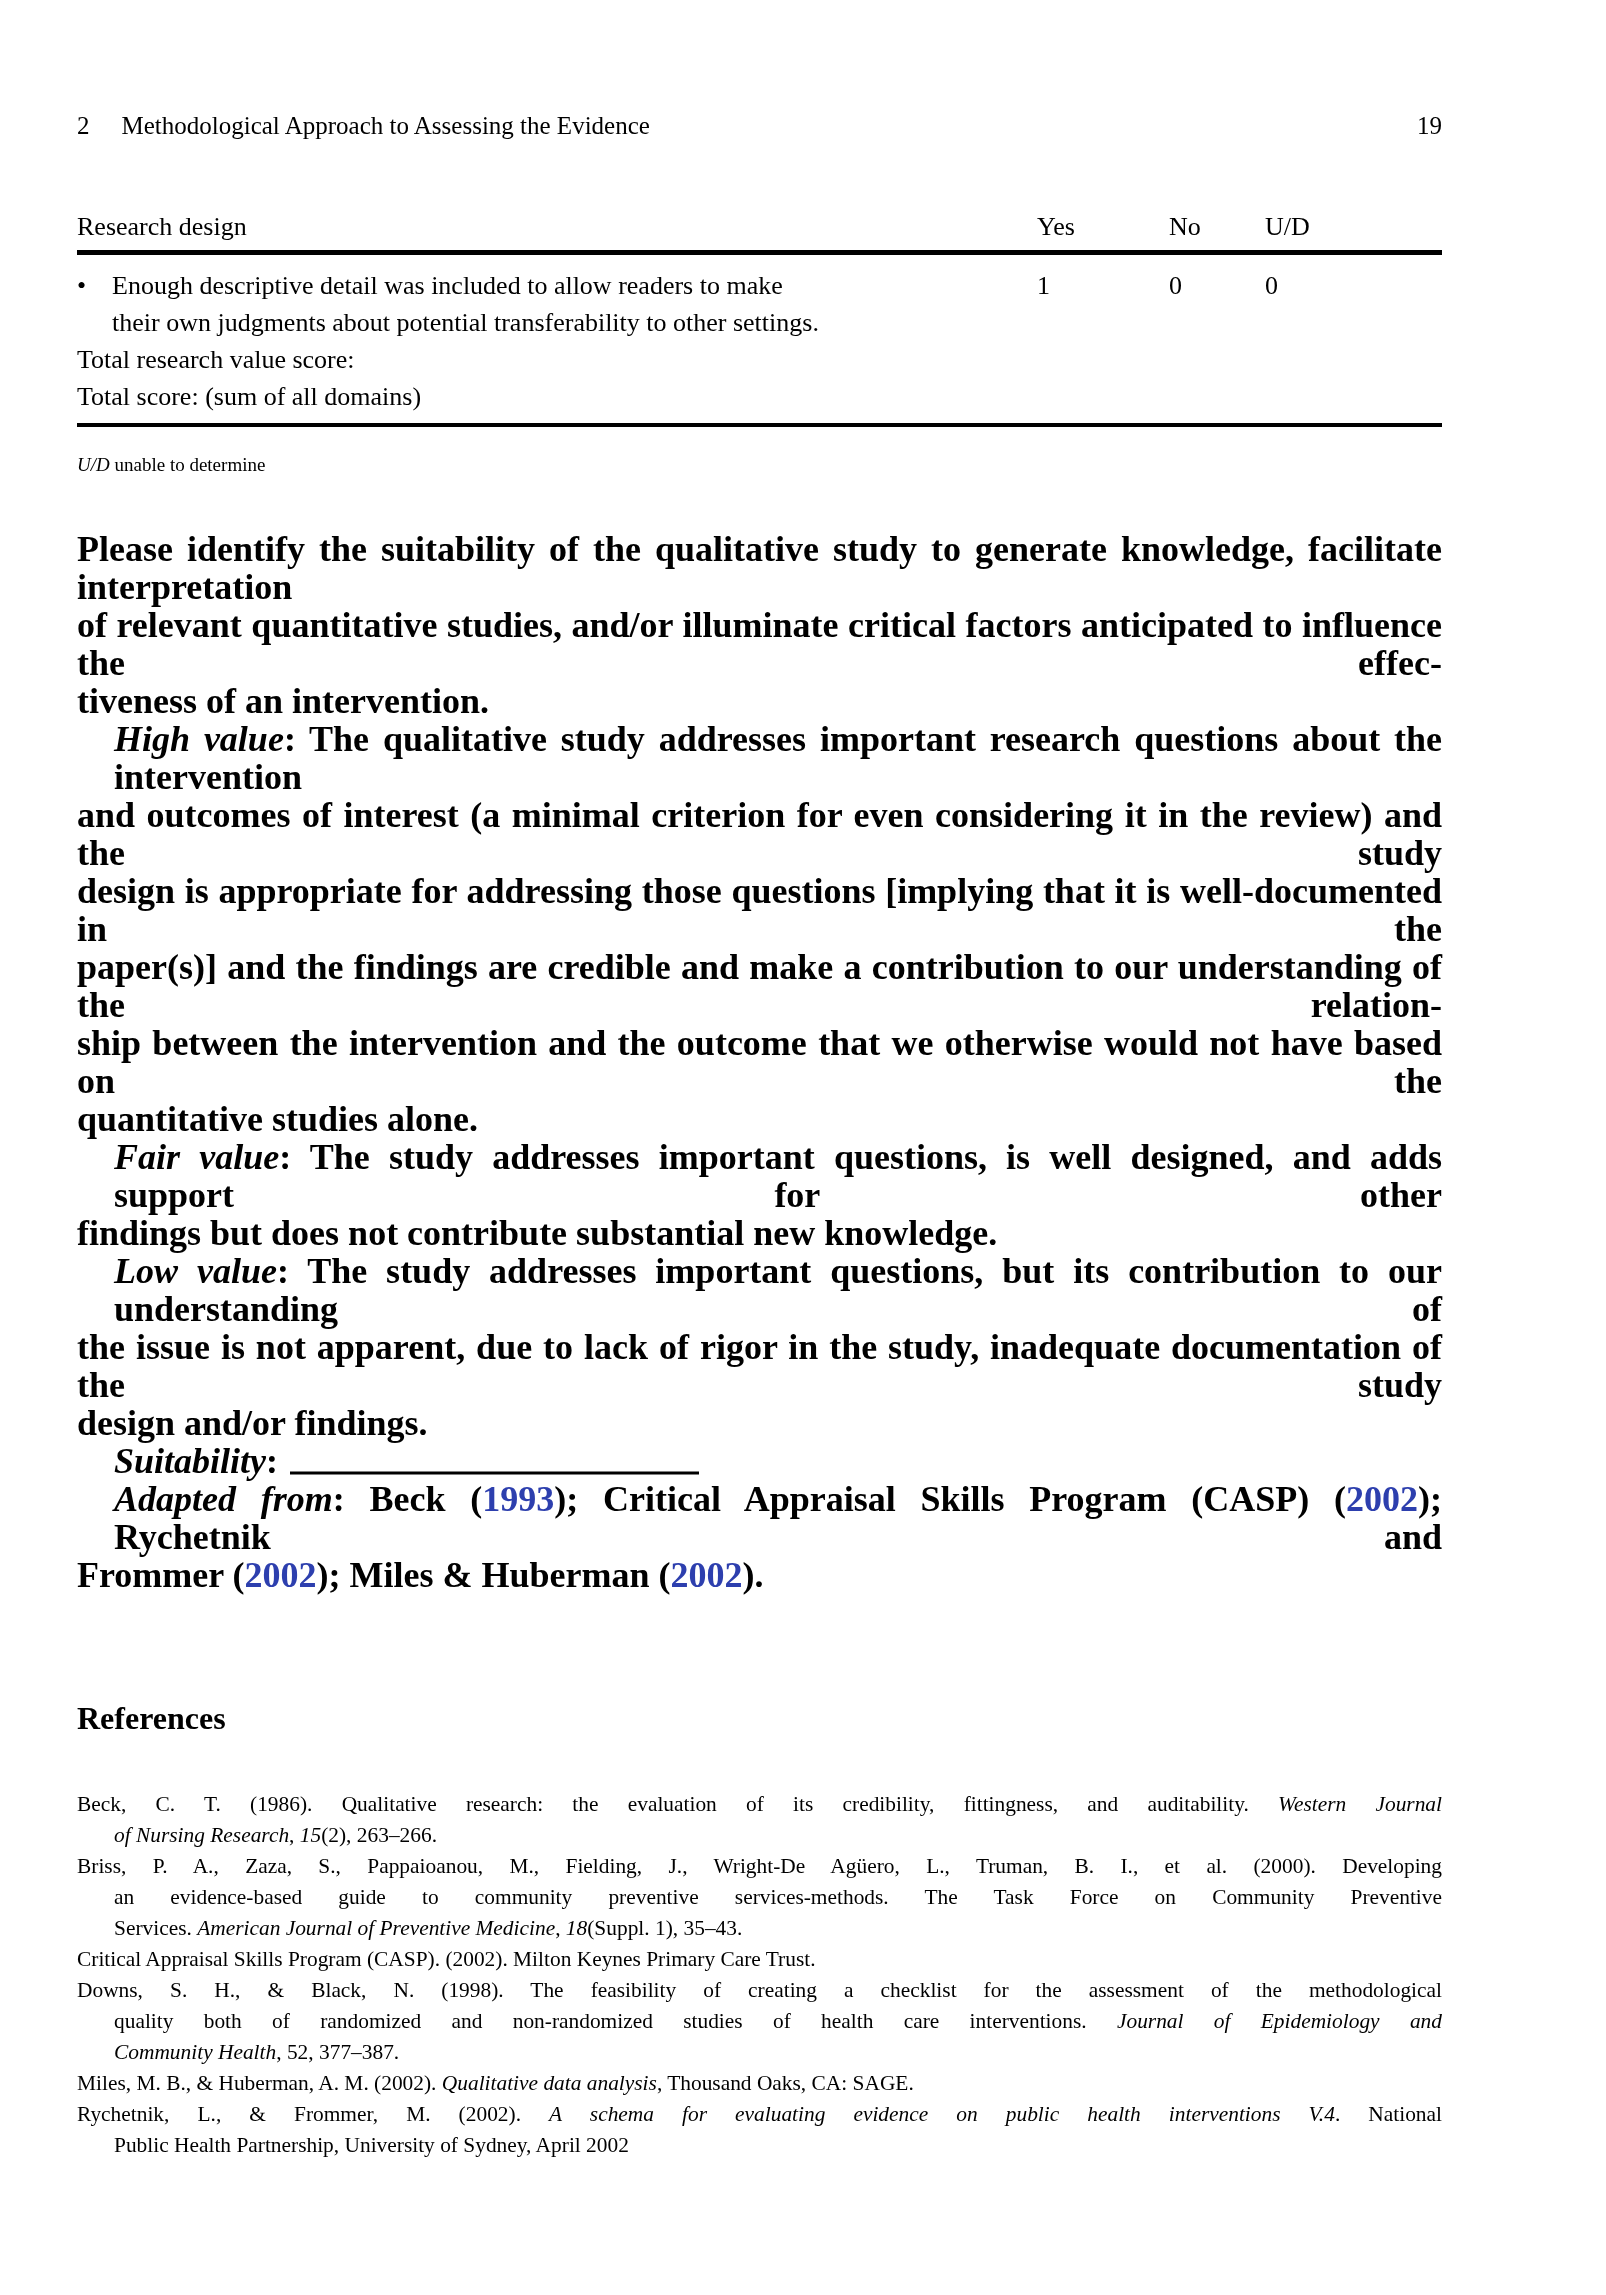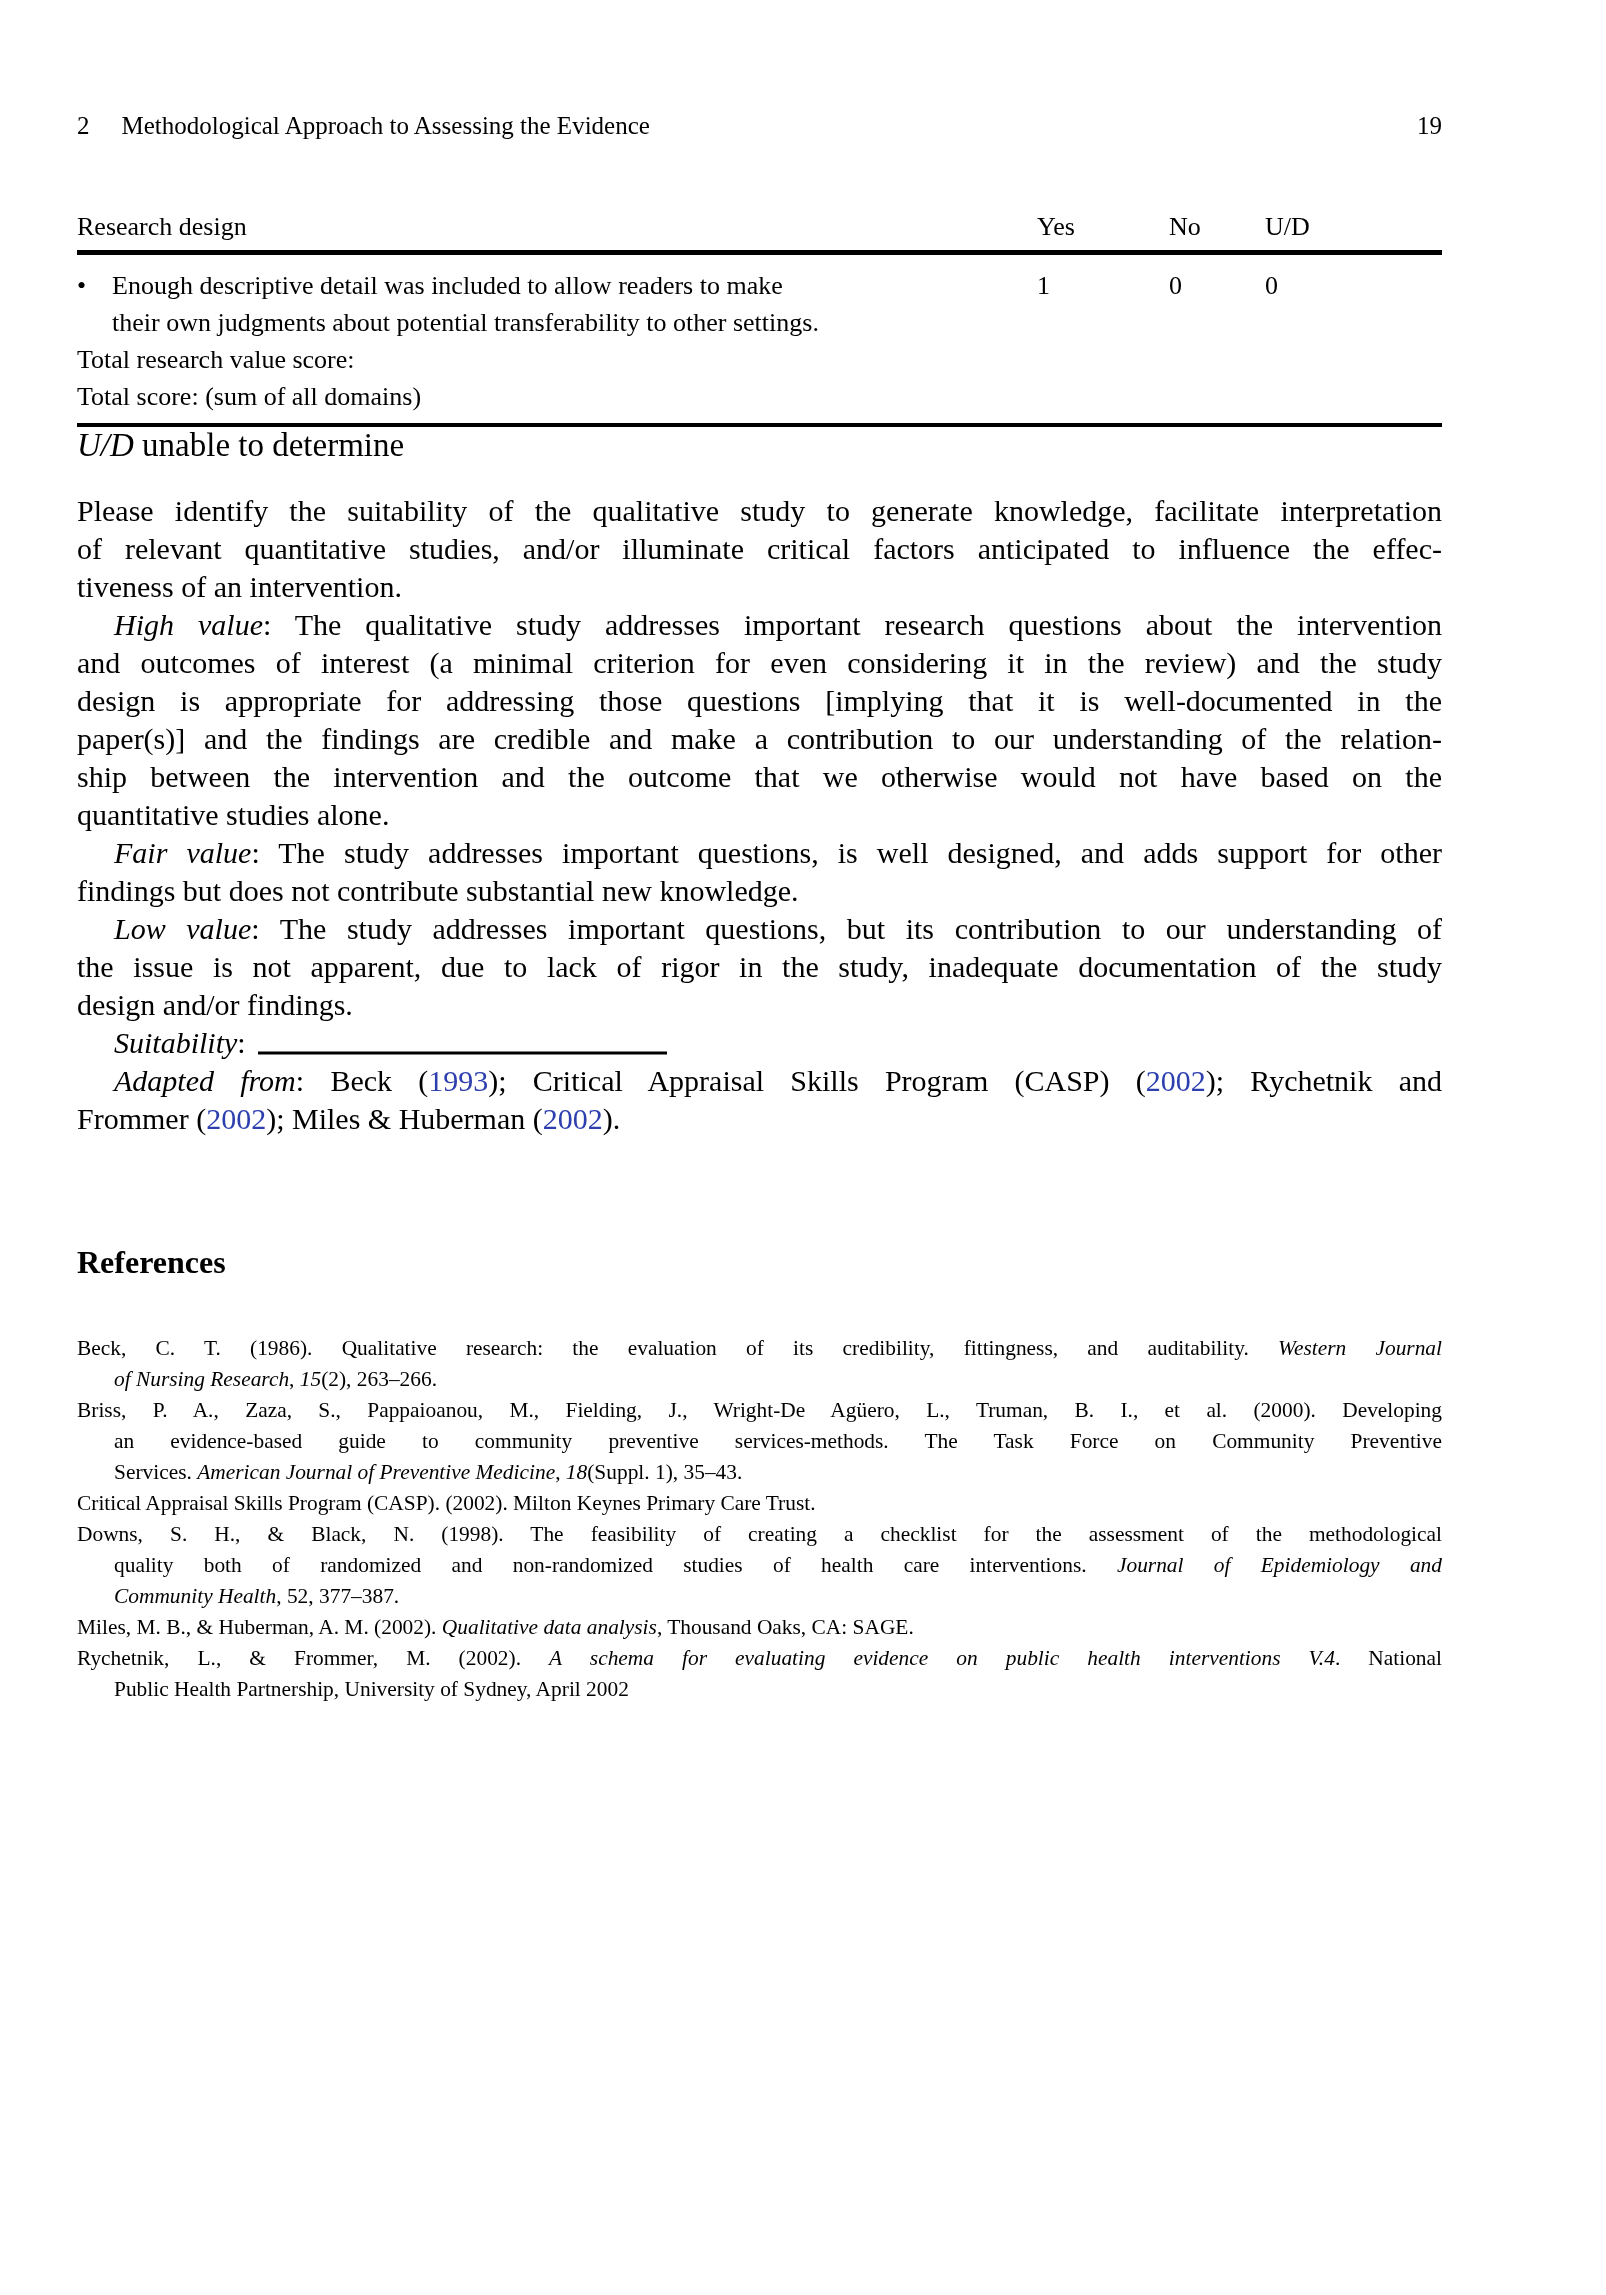--- a/index.html
+++ b/index.html
@@ -12,23 +12,23 @@
   .running-header{display:flex;justify-content:space-between;font-size:25px;line-height:34px;}
   .rh-chapter{margin-right:32px;}
 
   .score-table{margin-top:67px;}
   .t-grid{display:grid;grid-template-columns:960px 132px 96px 1fr;}
   .t-head{font-size:26px;line-height:34px;padding-bottom:6.1px;border-bottom:5.4px solid #000;}
   .t-body{font-size:26px;line-height:37px;padding-top:12.2px;padding-bottom:7.7px;border-bottom:4.6px solid #000;}
   .bullet-cell{display:flex;}
   .bullet-marker{width:35px;flex:none;}
   .t-total-line{margin-top:0;}
-  .t-foot{margin-top:2px;font-size:33px;line-height:32px;}
+  .t-foot{margin-top:22px;font-size:19px;line-height:32px;}
 
-  .body-text{margin-top:31px;font-size:30px;line-height:38px;}
+  .body-text{margin-top:49px;font-size:36px;line-height:38px;font-weight:bold;}
   .jline{text-align:justify;text-align-last:justify;}
   .jline.last{text-align-last:left;}
   .jline.indent{padding-left:37px;}
   .it{font-style:italic;}
   .year-link{color:var(--link-blue,#2d3fae);cursor:pointer;}
   .blank-underline{display:inline-block;width:409px;height:3.1px;background:#000;margin-left:12.2px;transform:translateY(1.5px);}
 
   .refs-heading{margin:104px 0 0 0;font-size:32px;font-weight:bold;line-height:40px;}
   .refs{margin-top:51px;font-size:21.4px;line-height:31px;}
   .ref-line{text-align:justify;text-align-last:justify;}

